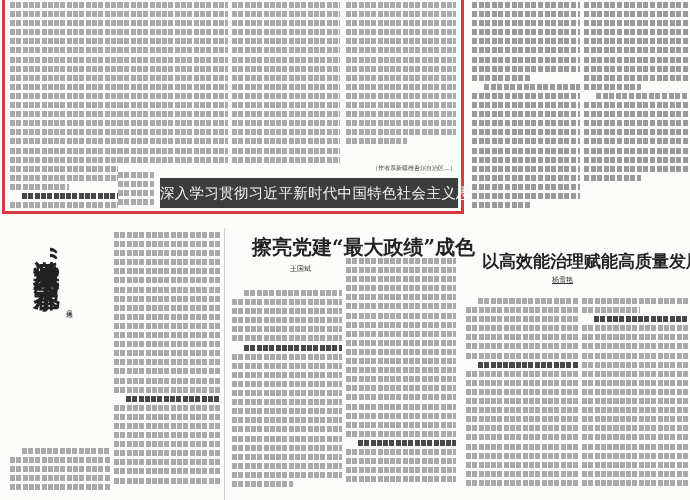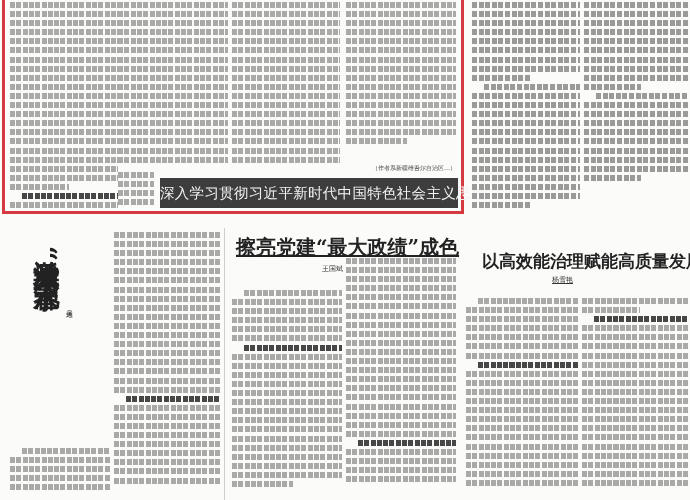--- a/index.html
+++ b/index.html
@@ -241,22 +241,22 @@
     <div class="line"></div>
   <div class="line"></div>
     <div class="line"></div>
     <div class="line"></div>
     <div class="line"></div>
   <div class="line"></div>
 </div>
 
 <div class="divider-v" style="left:224px;top:228px;height:272px;"></div>
 
-<div class="headline" style="left:236px;top:234px;font-size:20px;text-decoration:underline;">擦亮党建“最大政绩”成色</div>
-<div class="author" style="left:322px;top:264px;">王国斌</div>
+<div class="headline" style="left:252px;top:234px;font-size:20px;">擦亮党建“最大政绩”成色</div>
+<div class="author" style="left:290px;top:264px;">王国斌</div>
 
 <div class="col" style="left:232px;top:290px;width:110px;height:210px;">
   <div class="line indent"></div>
     <div class="line"></div>
     <div class="line"></div>
     <div class="line"></div>
   <div class="line"></div>
     <div class="line"></div>
   <div class="line indent bold"></div>
     <div class="line"></div>

